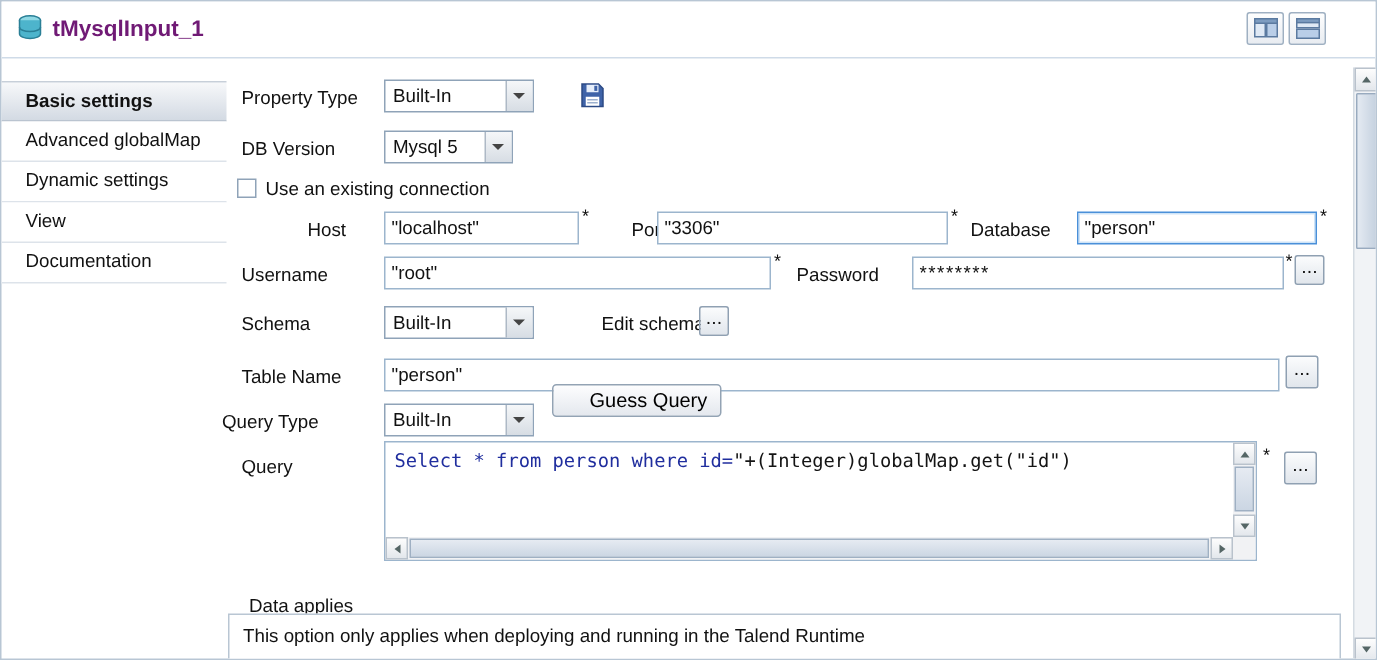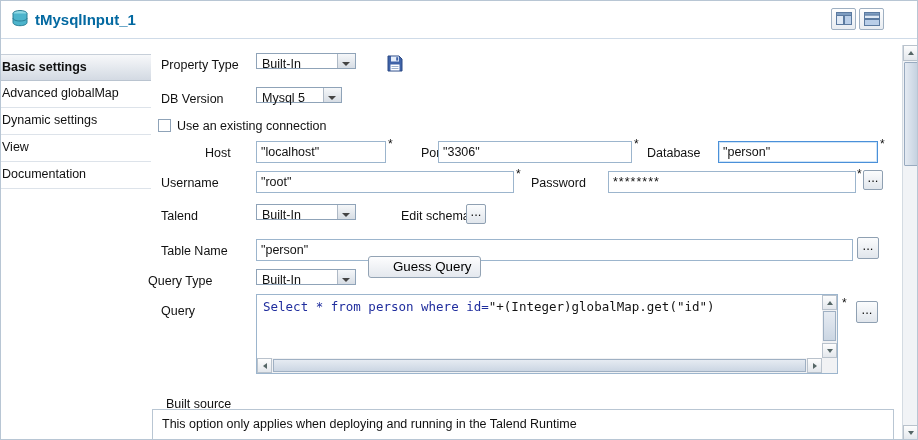--- a/index.html
+++ b/index.html
@@ -4,35 +4,35 @@
 <style>
   html,body{margin:0;padding:0;background:#fff;}
   .panel{
     position:relative;width:918px;height:440px;background:#fff;
     border:1px solid #b8c6d4;box-sizing:border-box;overflow:hidden;
     font-family:"Liberation Sans",sans-serif;font-size:12.5px;color:#111;
   }
   
   .header{position:absolute;left:0;top:0;width:100%;height:37px;background:#fff;border-bottom:1px solid #cfdbe8;}
   .comp-icon{position:absolute;left:9px;top:8px;width:20px;height:20px;}
-  .title{position:absolute;left:34px;top:0;line-height:37px;font-size:15px;font-weight:bold;color:#0369a1;white-space:nowrap;}
+  .title{position:absolute;left:34px;top:0;line-height:37px;font-size:15px;font-weight:bold;color:#701a75;white-space:nowrap;}
   .hdr-btn{position:absolute;top:7px;width:25px;height:22px;border:1px solid #9fb0c2;border-radius:2px;
     background:linear-gradient(#fefefe,#e8ecf1);box-sizing:border-box;}
   .hdr-btn svg{position:absolute;left:4px;top:3px;}
   
-  .side-item{position:absolute;left:0;width:150px;height:27px;line-height:25px;padding-left:1px;box-sizing:border-box;
+  .side-item{position:absolute;left:0;width:150px;height:27px;line-height:25px;padding-left:16px;box-sizing:border-box;
     border-bottom:1px solid #dde3ea;background:#fff;cursor:default;white-space:nowrap;}
   .side-item.selected{font-weight:bold;background:linear-gradient(#f7f8fa,#d3dae3);
     border-top:1px solid #c7cfd9;border-bottom:1px solid #bac4d0;}
   
   .label{position:absolute;height:22px;line-height:22px;white-space:nowrap;}
   .field{position:absolute;height:22px;border:1px solid #9cb5cd;background:#fff;box-sizing:border-box;
     padding:0 4px;font-family:"Liberation Sans",sans-serif;font-size:12.5px;color:#111;outline:none;}
   .field.focused{border:1px solid #4a90d9;box-shadow:inset 0 0 0 1px #cfe4f7;}
-  .combo{position:absolute;height:16px;border:1px solid #8fa3b8;background:#fff;box-sizing:border-box;cursor:default;}
+  .combo{position:absolute;height:22px;border:1px solid #8fa3b8;background:#fff;box-sizing:border-box;cursor:default;}
   .combo-text{position:absolute;left:5px;top:0;line-height:20px;white-space:nowrap;}
   .combo-btn{position:absolute;right:0;top:0;width:17px;height:100%;background:linear-gradient(#f5f7f9,#d7dde4);border-left:1px solid #aeb9c6;}
   .tri-down{position:absolute;left:4px;top:8px;width:0;height:0;border-left:4px solid transparent;border-right:4px solid transparent;border-top:4px solid #444;}
   .tri-up-s{width:0;height:0;border-left:3px solid transparent;border-right:3px solid transparent;border-bottom:4px solid #566;}
   .tri-down-s{width:0;height:0;border-left:3px solid transparent;border-right:3px solid transparent;border-top:4px solid #566;}
   .tri-left-s{width:0;height:0;border-top:3px solid transparent;border-bottom:3px solid transparent;border-right:4px solid #566;}
   .tri-right-s{width:0;height:0;border-top:3px solid transparent;border-bottom:3px solid transparent;border-left:4px solid #566;}
   .mini-btn{position:absolute;width:20px;height:20px;border:1px solid #8fa0b2;border-radius:2px;
     background:linear-gradient(#fbfcfd,#e1e6ec);text-align:center;line-height:14px;font-size:13px;box-sizing:border-box;cursor:default;}
   .push-btn{position:absolute;height:22px;border:1px solid #93a3b4;border-radius:3px;
@@ -147,21 +147,21 @@
   <input class="field" style="left: 255px; top: 170px; width: 258px;" value="&quot;root&quot;">
   <span class="ast" style="left:515px;top:166px;">*</span>
 
   <span class="label" style="left:530px;top:171px;">Password</span>
   <input class="field" style="left: 607px; top: 170px; width: 248px; letter-spacing: 1px;" value="********">
   <span class="ast" style="left:856px;top:166px;">*</span>
   <div class="mini-btn" style="left:862px;top:169px;">
     <span>...</span>
   </div>
 
-  <span class="label" style="left:160px;top:204px;">Talend</span>
+  <span class="label" style="left:160px;top:204px;">Schema</span>
   <div class="combo" style="left:255px;top:203px;width:100px;">
     <span class="combo-text">Built-In</span>
     <span class="combo-btn">
         <span class="tri-down"></span>
       </span>
   </div>
   <span class="label" style="left:400px;top:204px;">Edit schema</span>
   <div class="mini-btn" style="left:465px;top:203px;">
     <span>...</span>
   </div>
@@ -212,21 +212,21 @@
           </div>
         </div>
     </div>
     <div class="sbar" style="right:0;bottom:0;width:15px;height:15px;"></div>
   </div>
   <span class="ast" style="left:841px;top:295px;">*</span>
   <div class="mini-btn" style="left:855px;top:300px;width:22px;height:22px;line-height:16px;">
     <span>...</span>
   </div>
 
-  <span class="label" style="left:165px;top:392px;">Built source</span>
+  <span class="label" style="left:165px;top:392px;">Data applies</span>
   <div class="group-box" style="left:151px;top:408px;width:742px;height:40px;"></div>
   <span class="group-note" style="left:161px;top:412px;">This option only applies when deploying and running in the Talend Runtime</span>
 
   <div class="vscroll">
     <div class="sbar-btn" style="left:0;top:0;width:16px;height:16px;">
         <div class="center">
           <span class="tri-up-s"></span>
         </div>
       </div>
     <div class="vthumb"></div>

